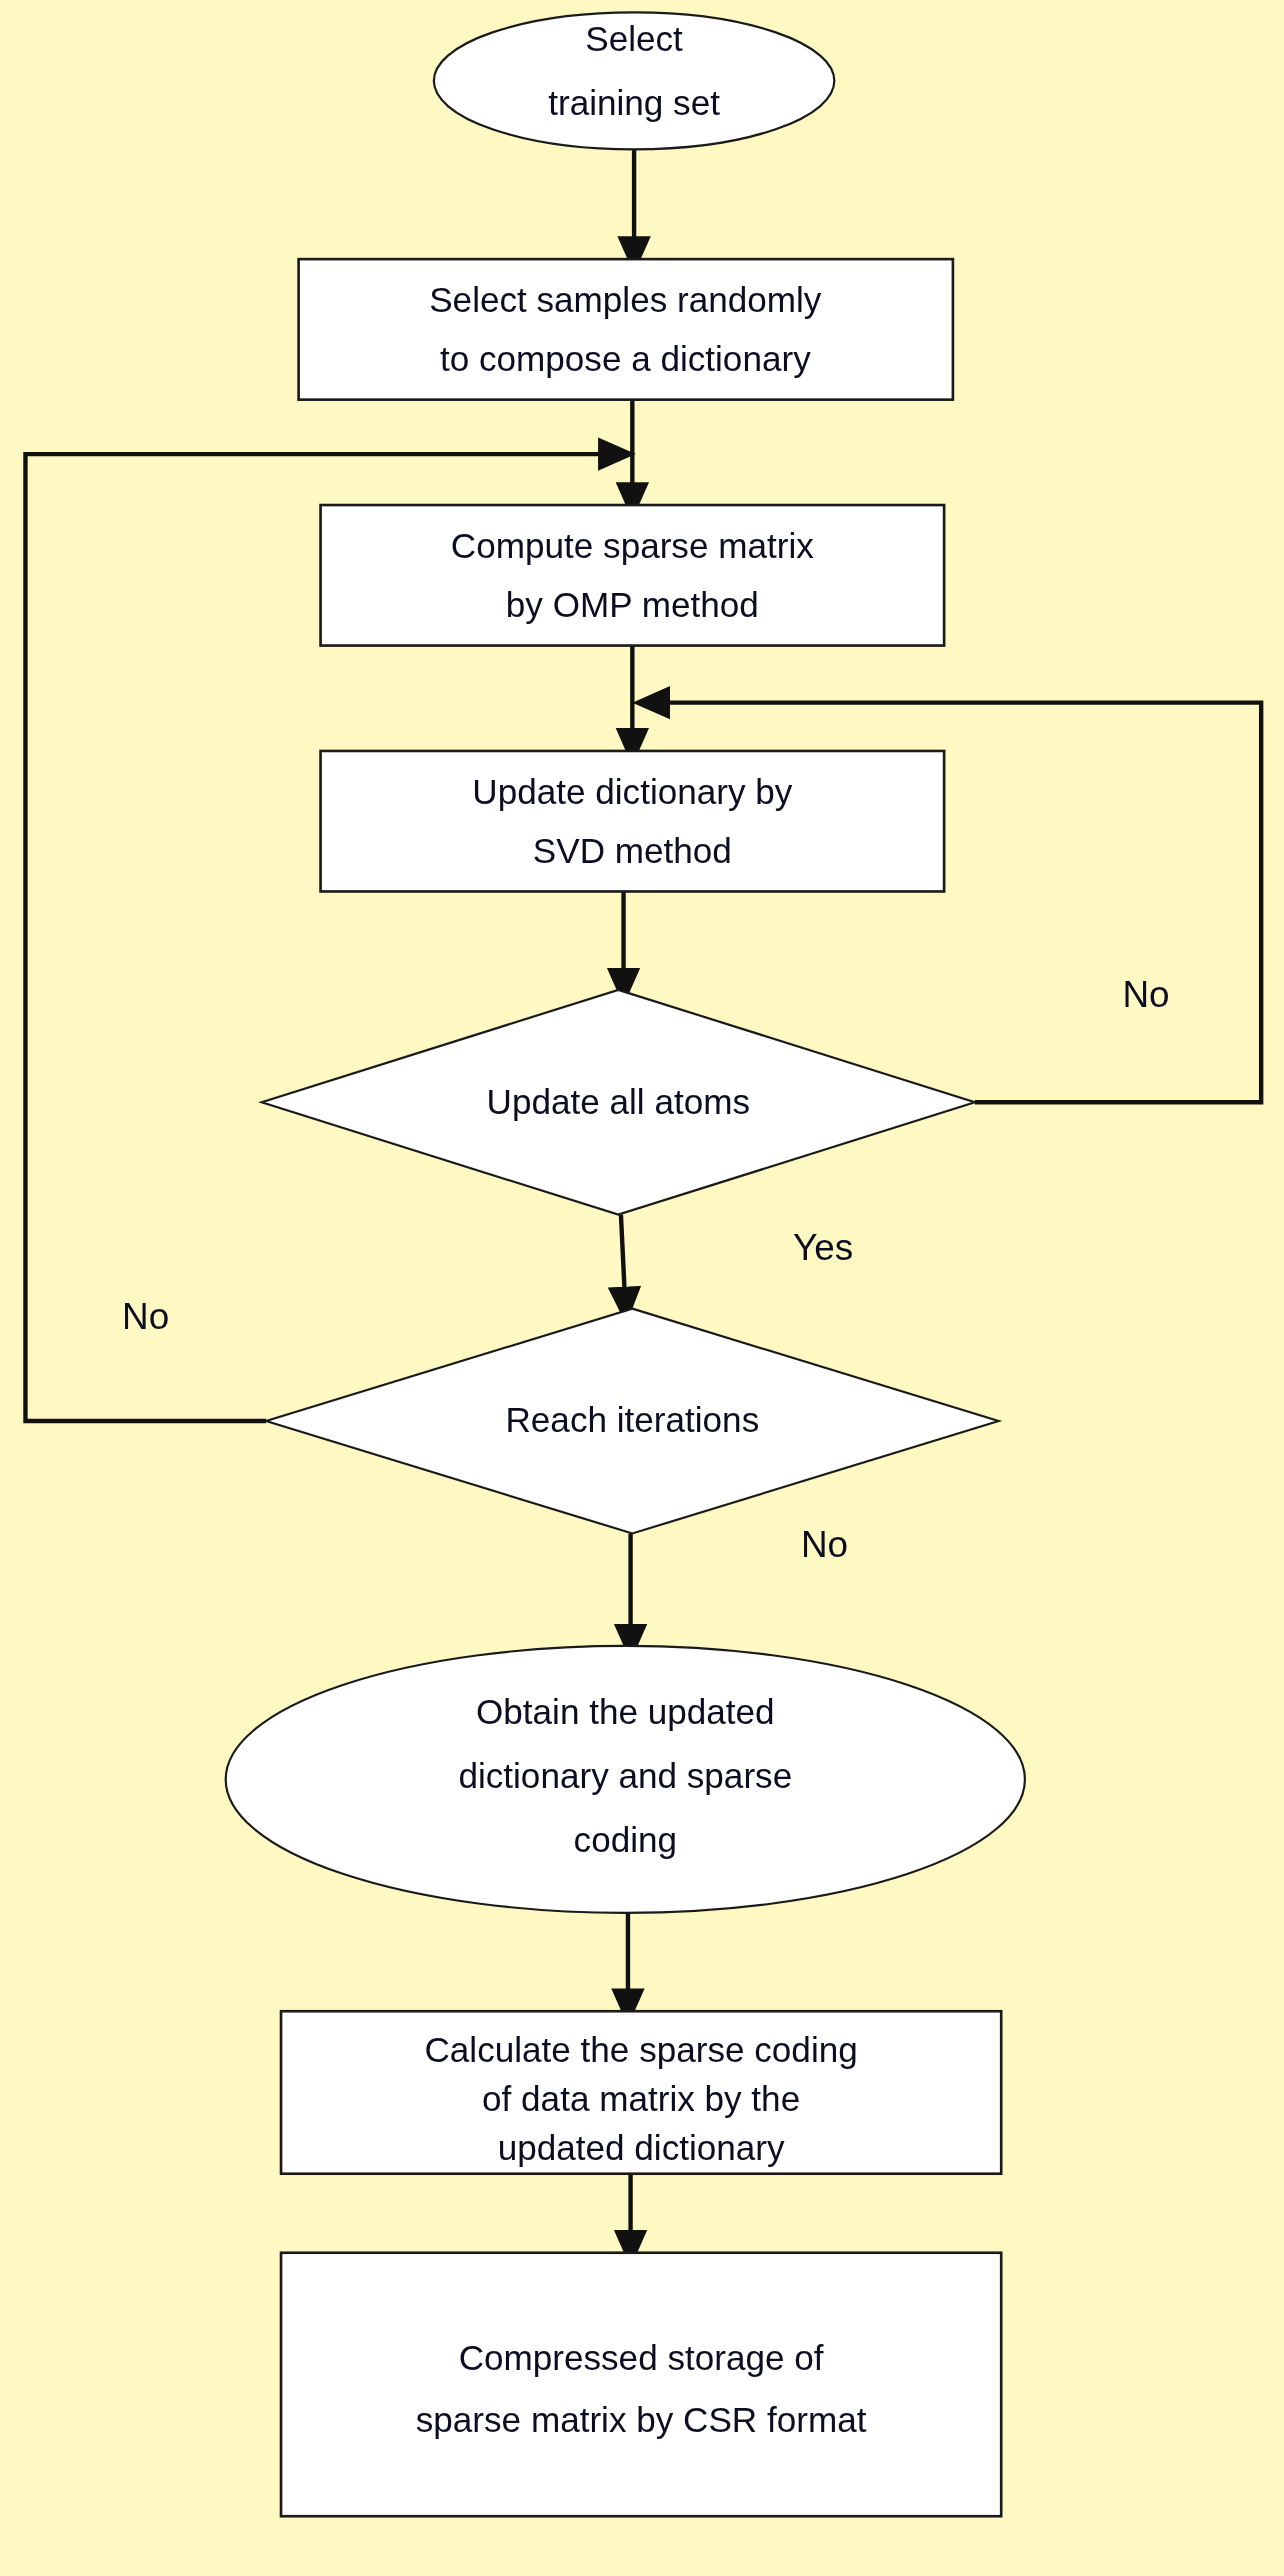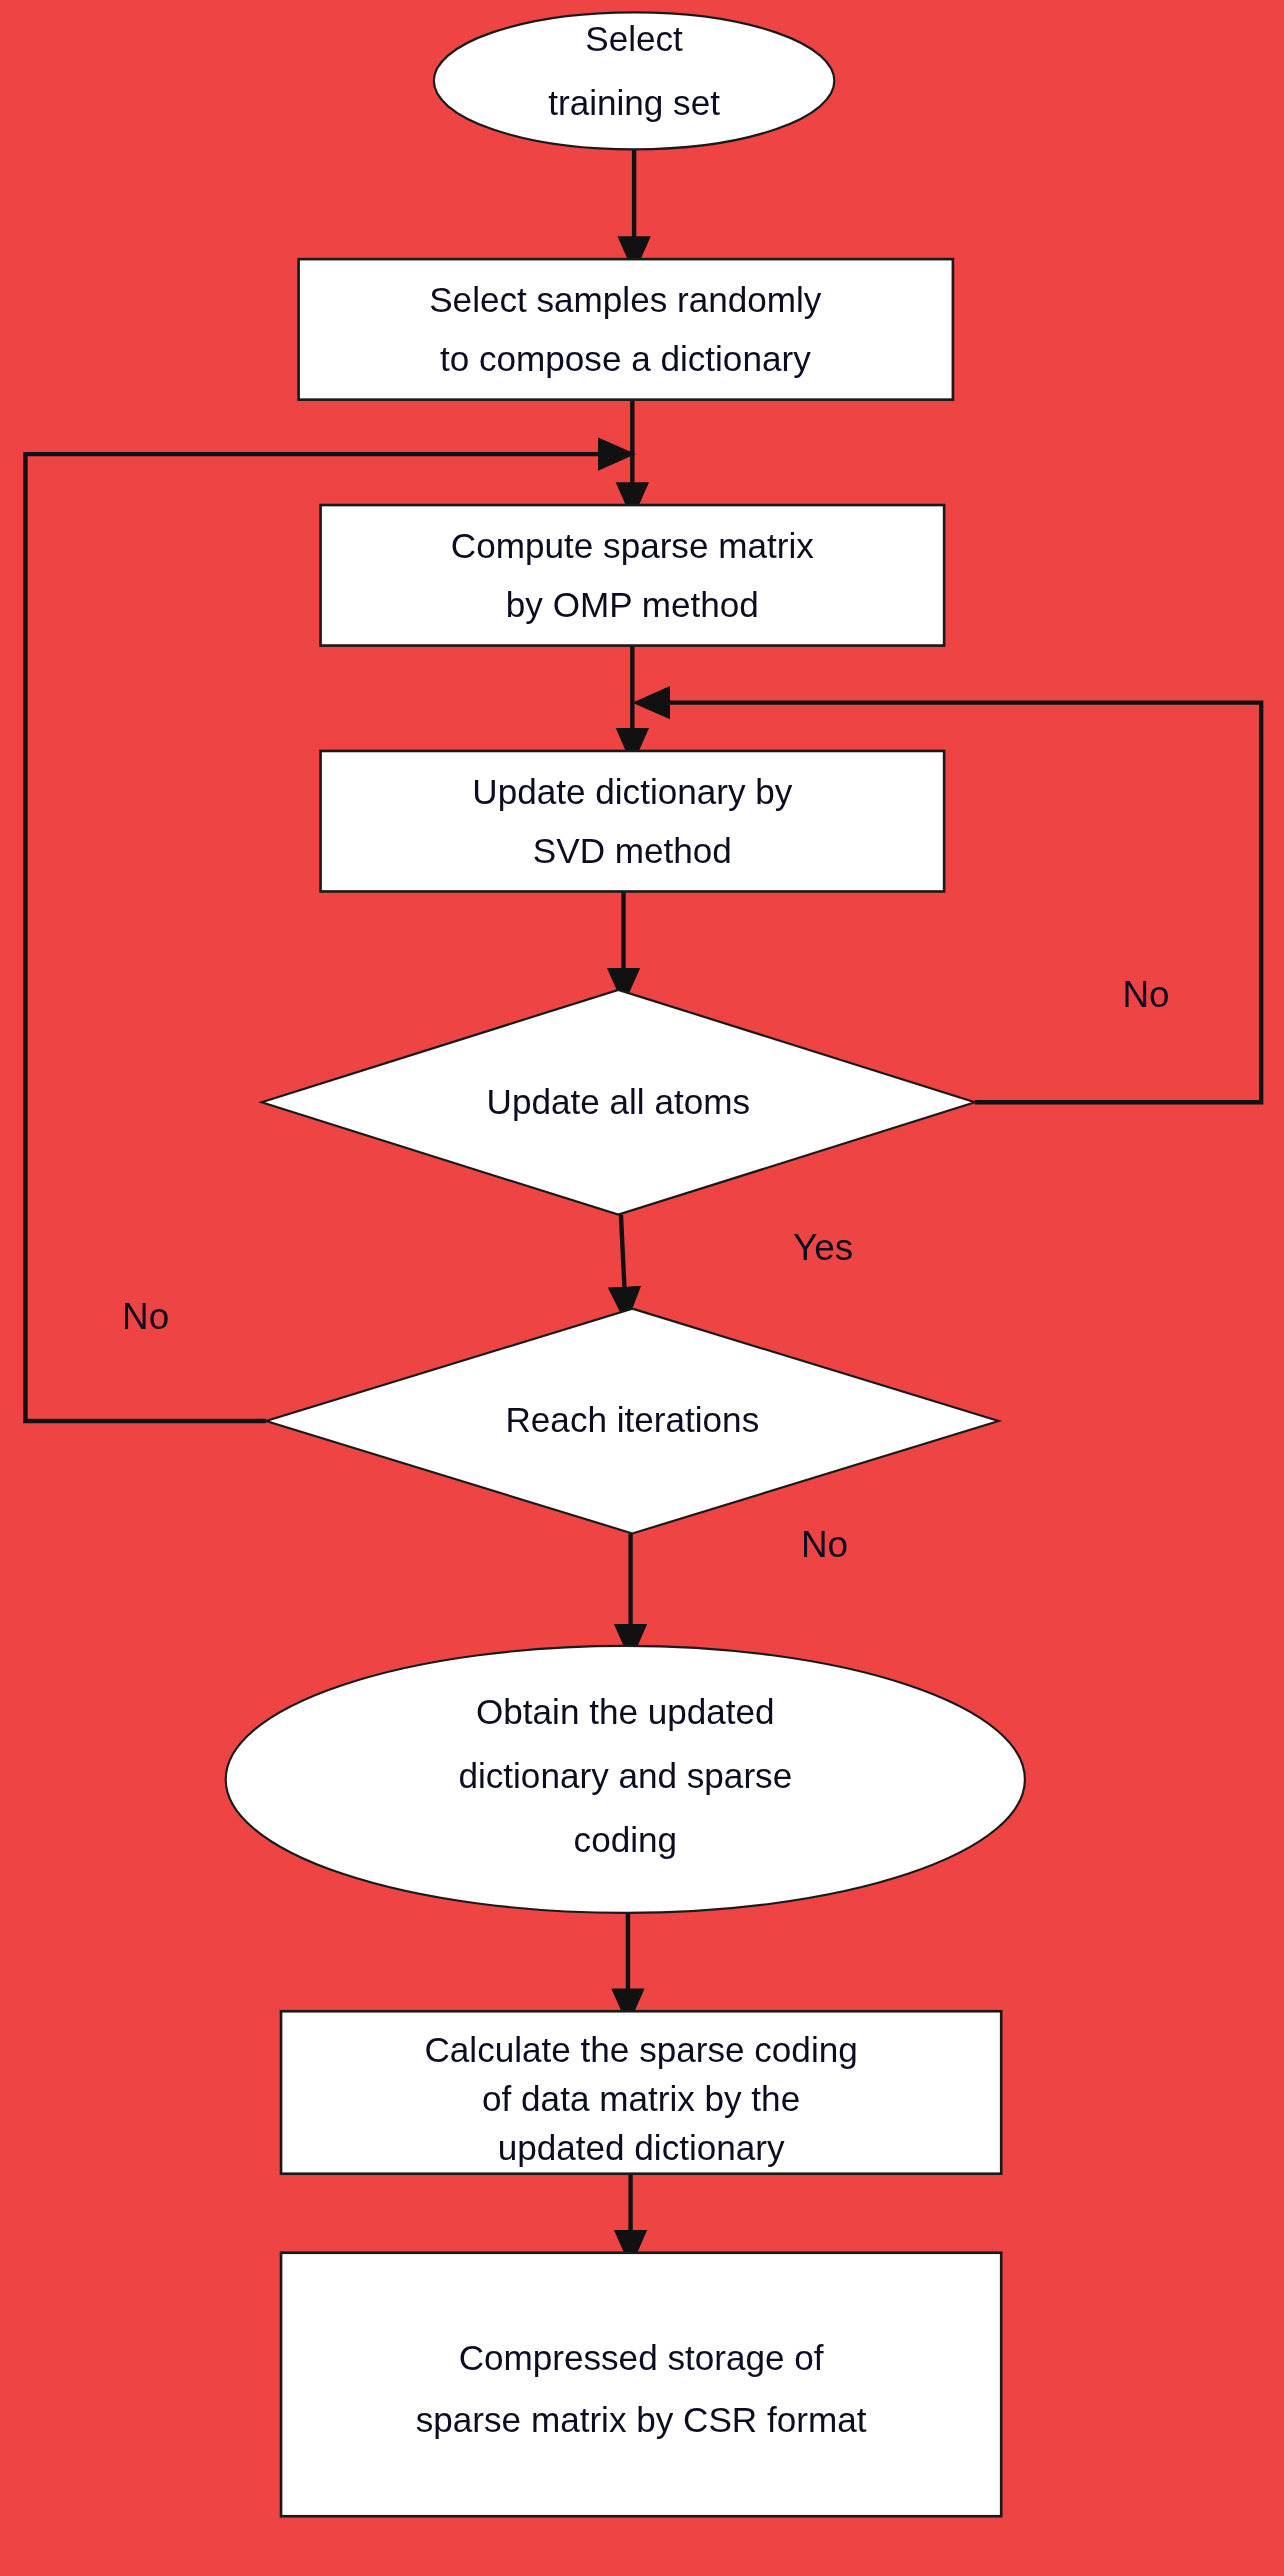--- a/index.html
+++ b/index.html
@@ -5,21 +5,21 @@
 <style>
   html, body {
     margin: 0;
     padding: 0;
     background: #ffffff;
   }
   #page {
     position: relative;
     width: 1284px;
     height: 2576px;
-    background: #ef4444;
+    background: #fef9c3;
     overflow: hidden;
     font-family: "Liberation Sans", "DejaVu Sans", sans-serif;
   }
   #flow-svg {
     position: absolute;
     left: 0;
     top: 0;
     width: 1284px;
     height: 2576px;
   }

